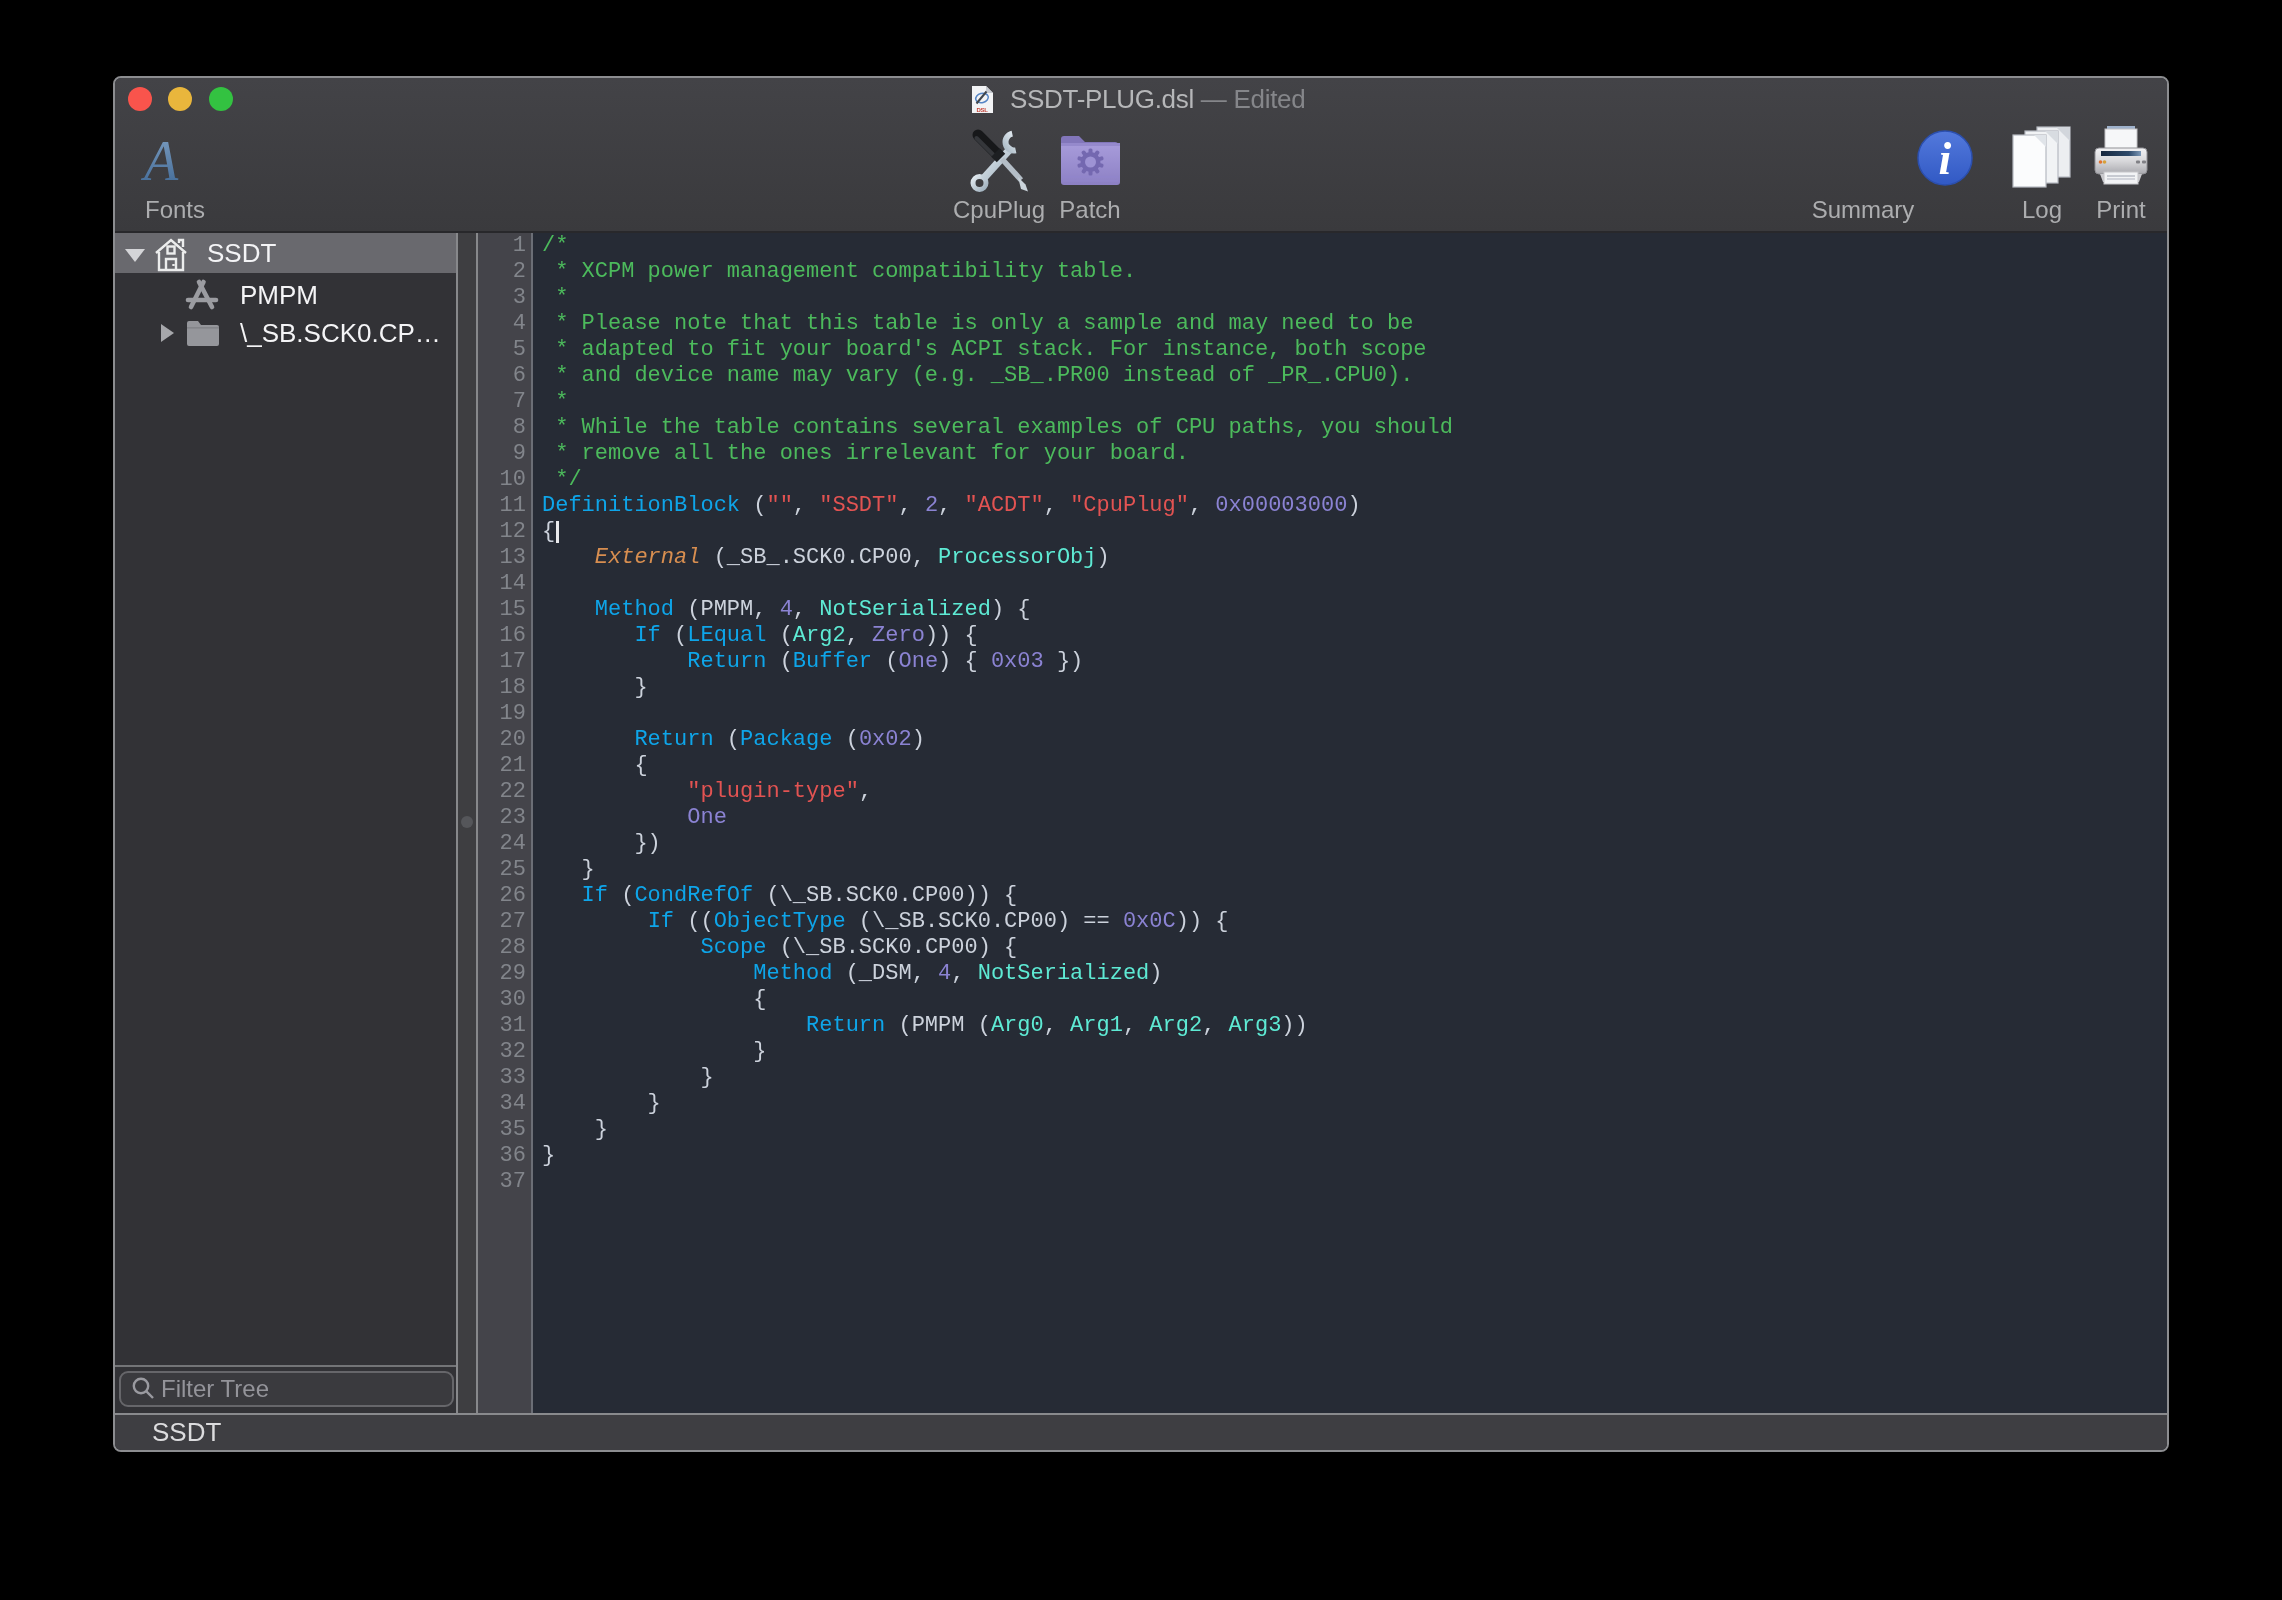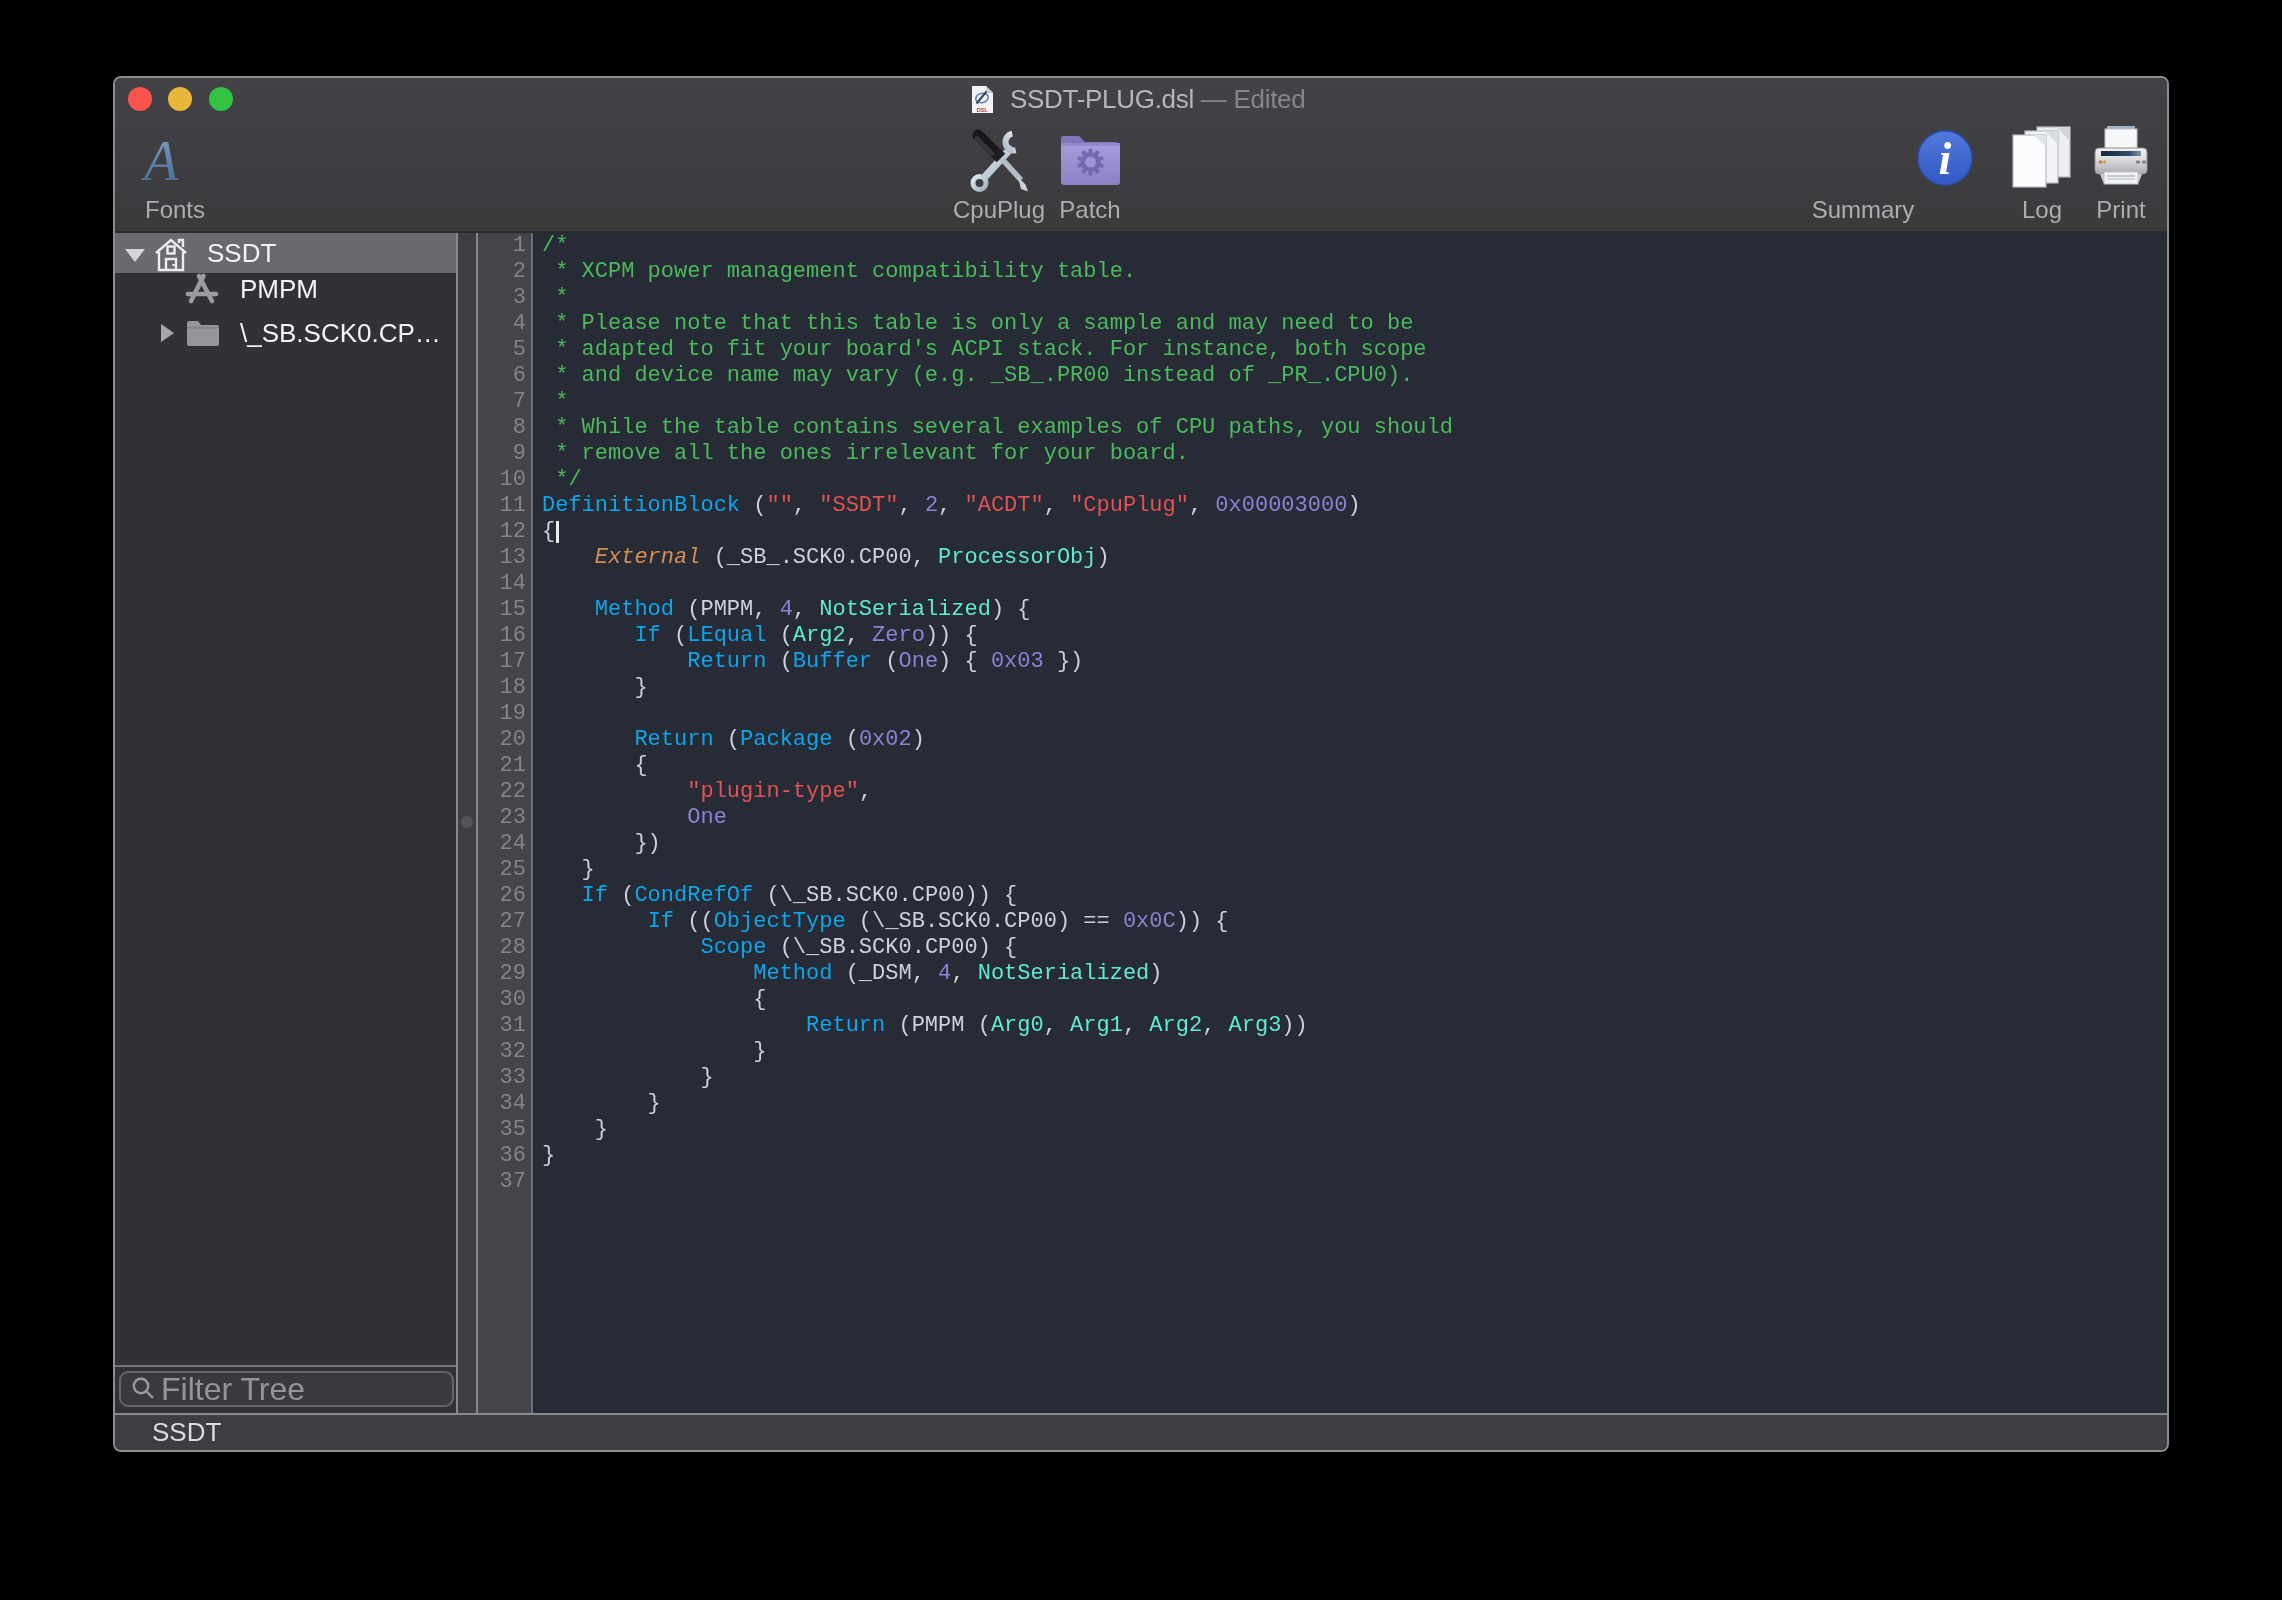--- a/index.html
+++ b/index.html
@@ -47,30 +47,30 @@
   .c { color:#4cba5c; }   
   .k { color:#0ea5e9; }   
   .o { color:#d78e50;font-style:italic; }   
   .m { color:#5eead4; }   
   .n { color:#8b83d3; }   
   .s { color:#e25352; }   
   #cursor { position:absolute; left:441px; top:288px; width:3px; height:22px; background:#e9eaec; }
   
   .row { position:absolute; left:0; width:341px; height:40px; }
   #row1 { top:0; background:#69696e; }
-  #row2 { top:36px; }
+  #row2 { top:42px; }
   #row3 { top:80px; }
   .rowtext { position:absolute; font-size:26px; color:#f4f4f6; white-space:nowrap; line-height:40px; }
   
   #filtersep { position:absolute; left:0; top:1132px; width:341px; height:2px; background:#737477; }
   #filterfield {
     position:absolute; left:4px; top:1138px; width:335px; height:36px;
     border:2px solid #66666a; border-radius:9px; background:#3a3a3e;
   }
-  #filtertext { position:absolute; left:40px; top:0; line-height:32px; font-size:32px; color:#94949a; }
+  #filtertext { position:absolute; left:40px; top:0; line-height:32px; font-size:24px; color:#94949a; }
   
   #bottombar {
     position:absolute; left:0; top:1335px; width:2052px; height:37px;
     background:#3e3e42; border-top:2px solid #898a8d;
   }
   #bottombar .txt { position:absolute; left:37px; top:0; line-height:35px; font-size:26px; color:#dcdcde; }
 </style>
 </head>
 <body>
 <div id="win">

